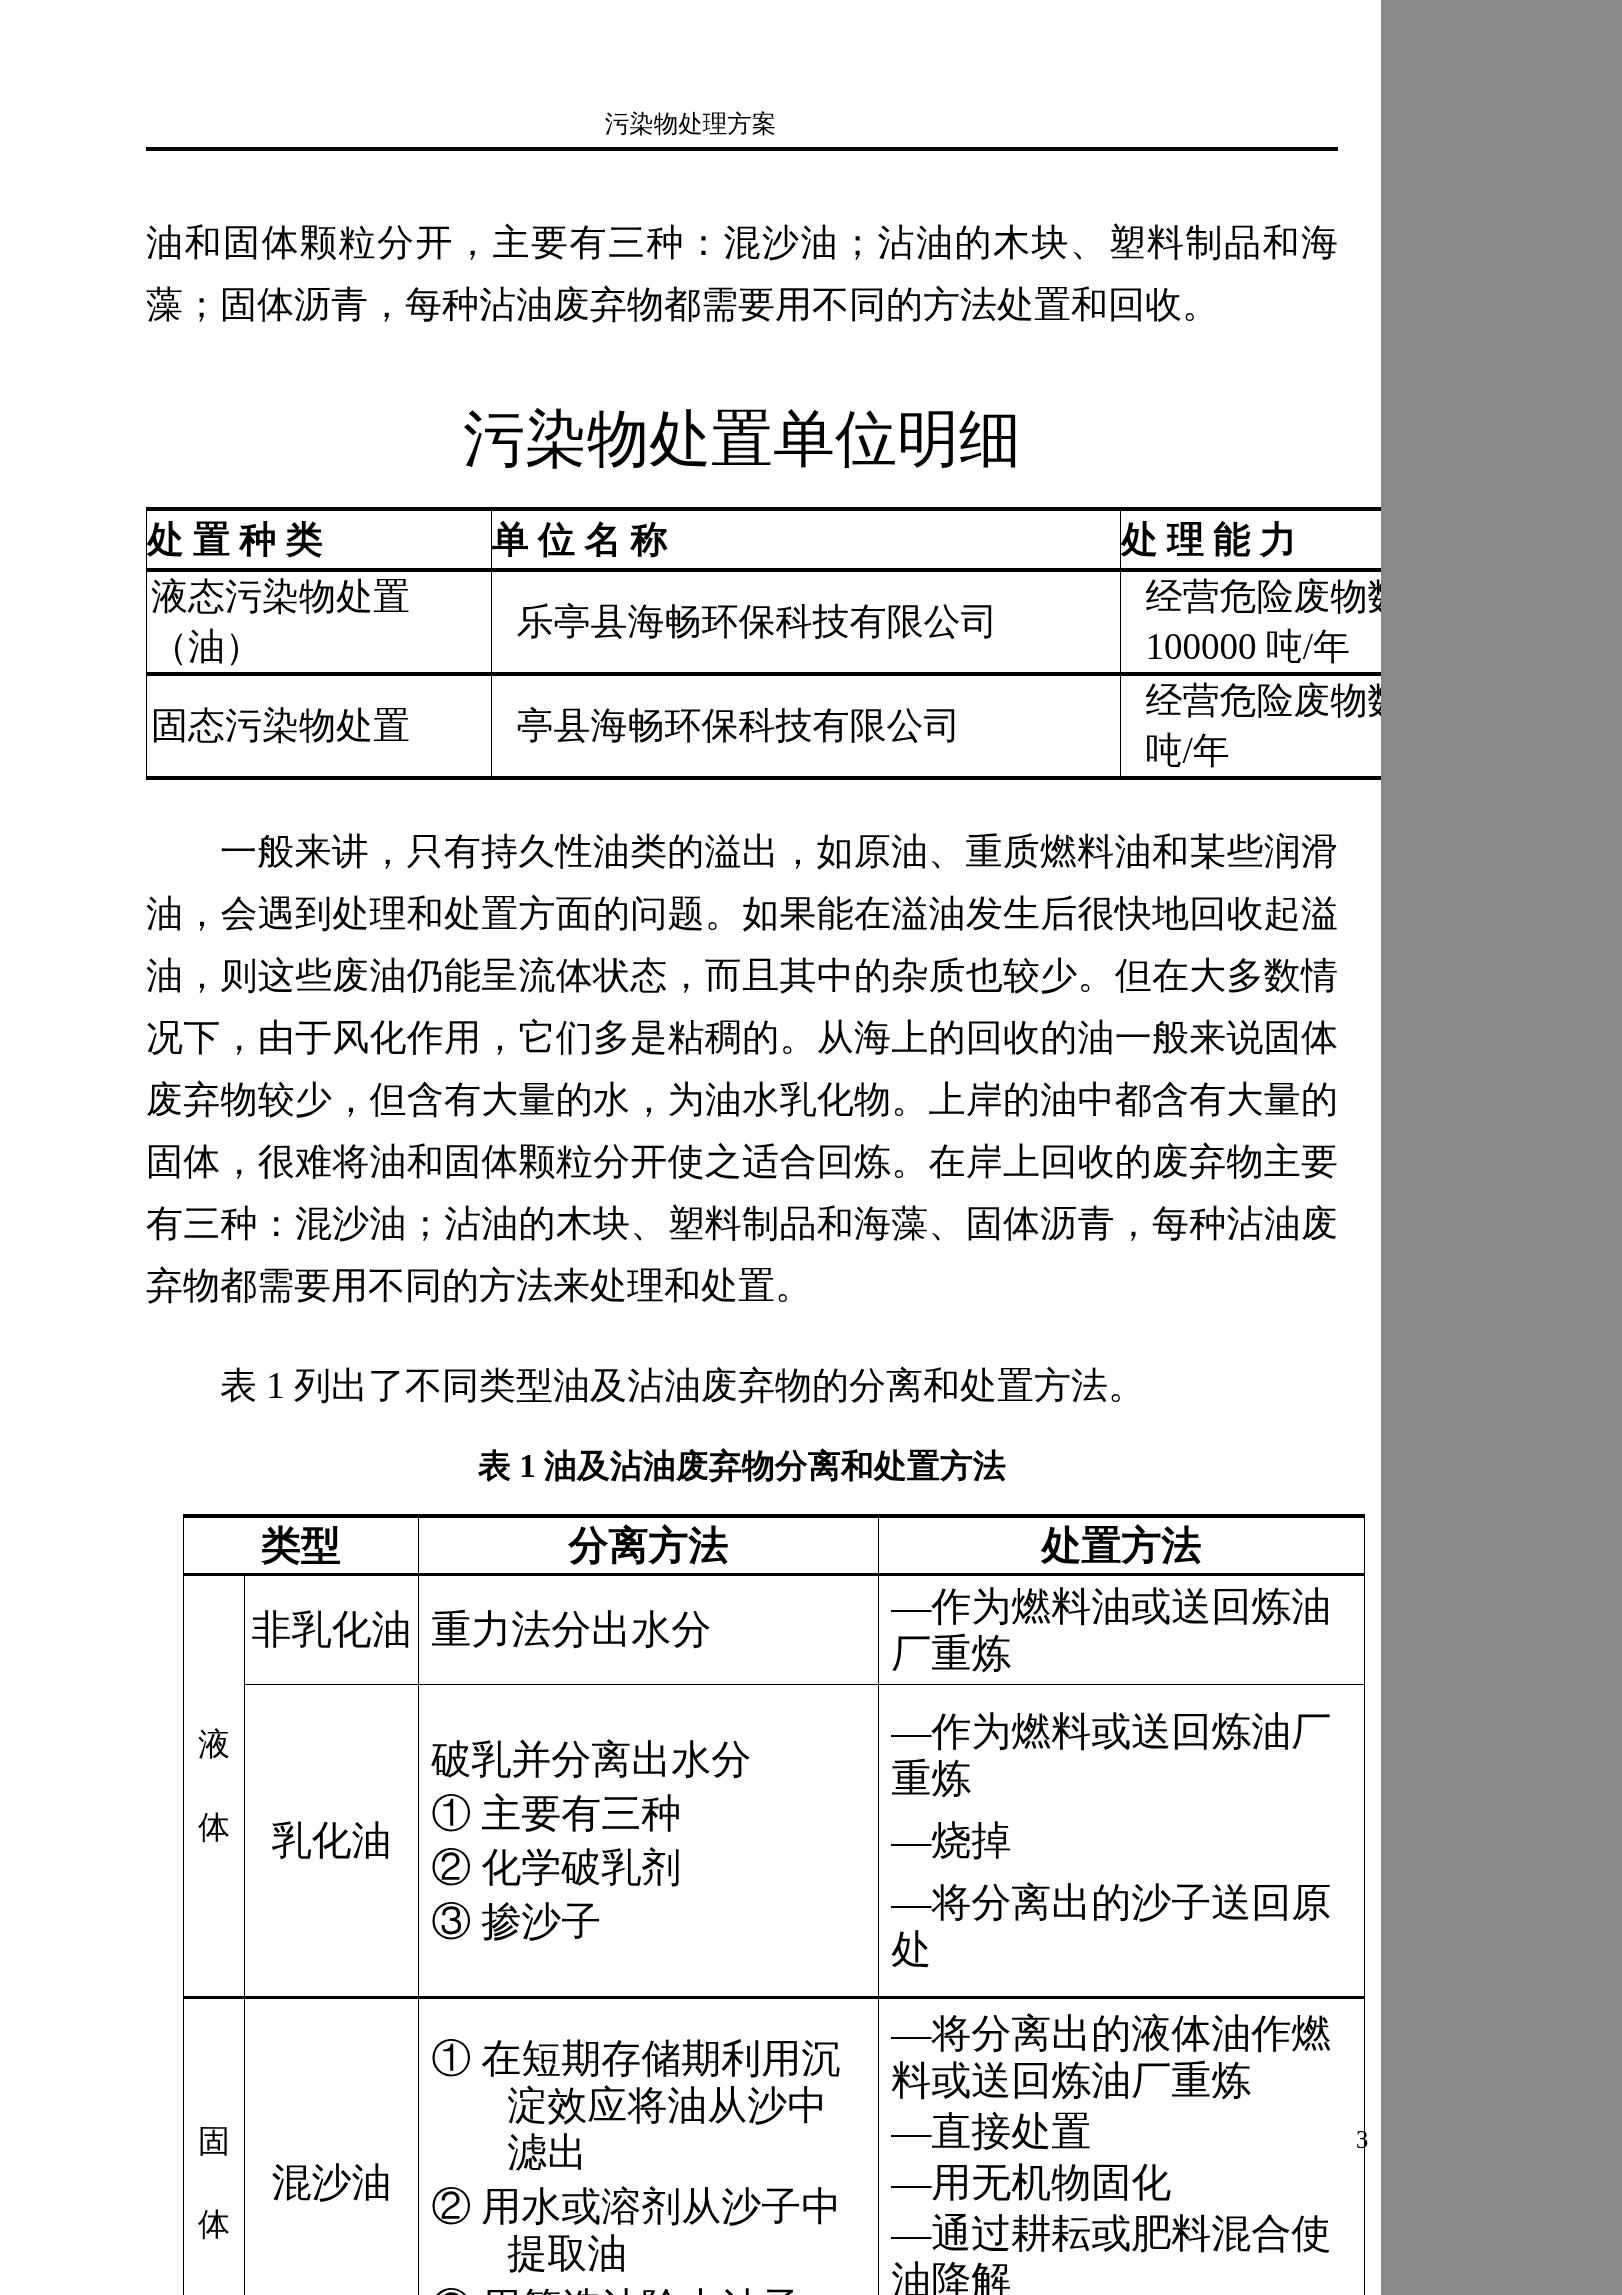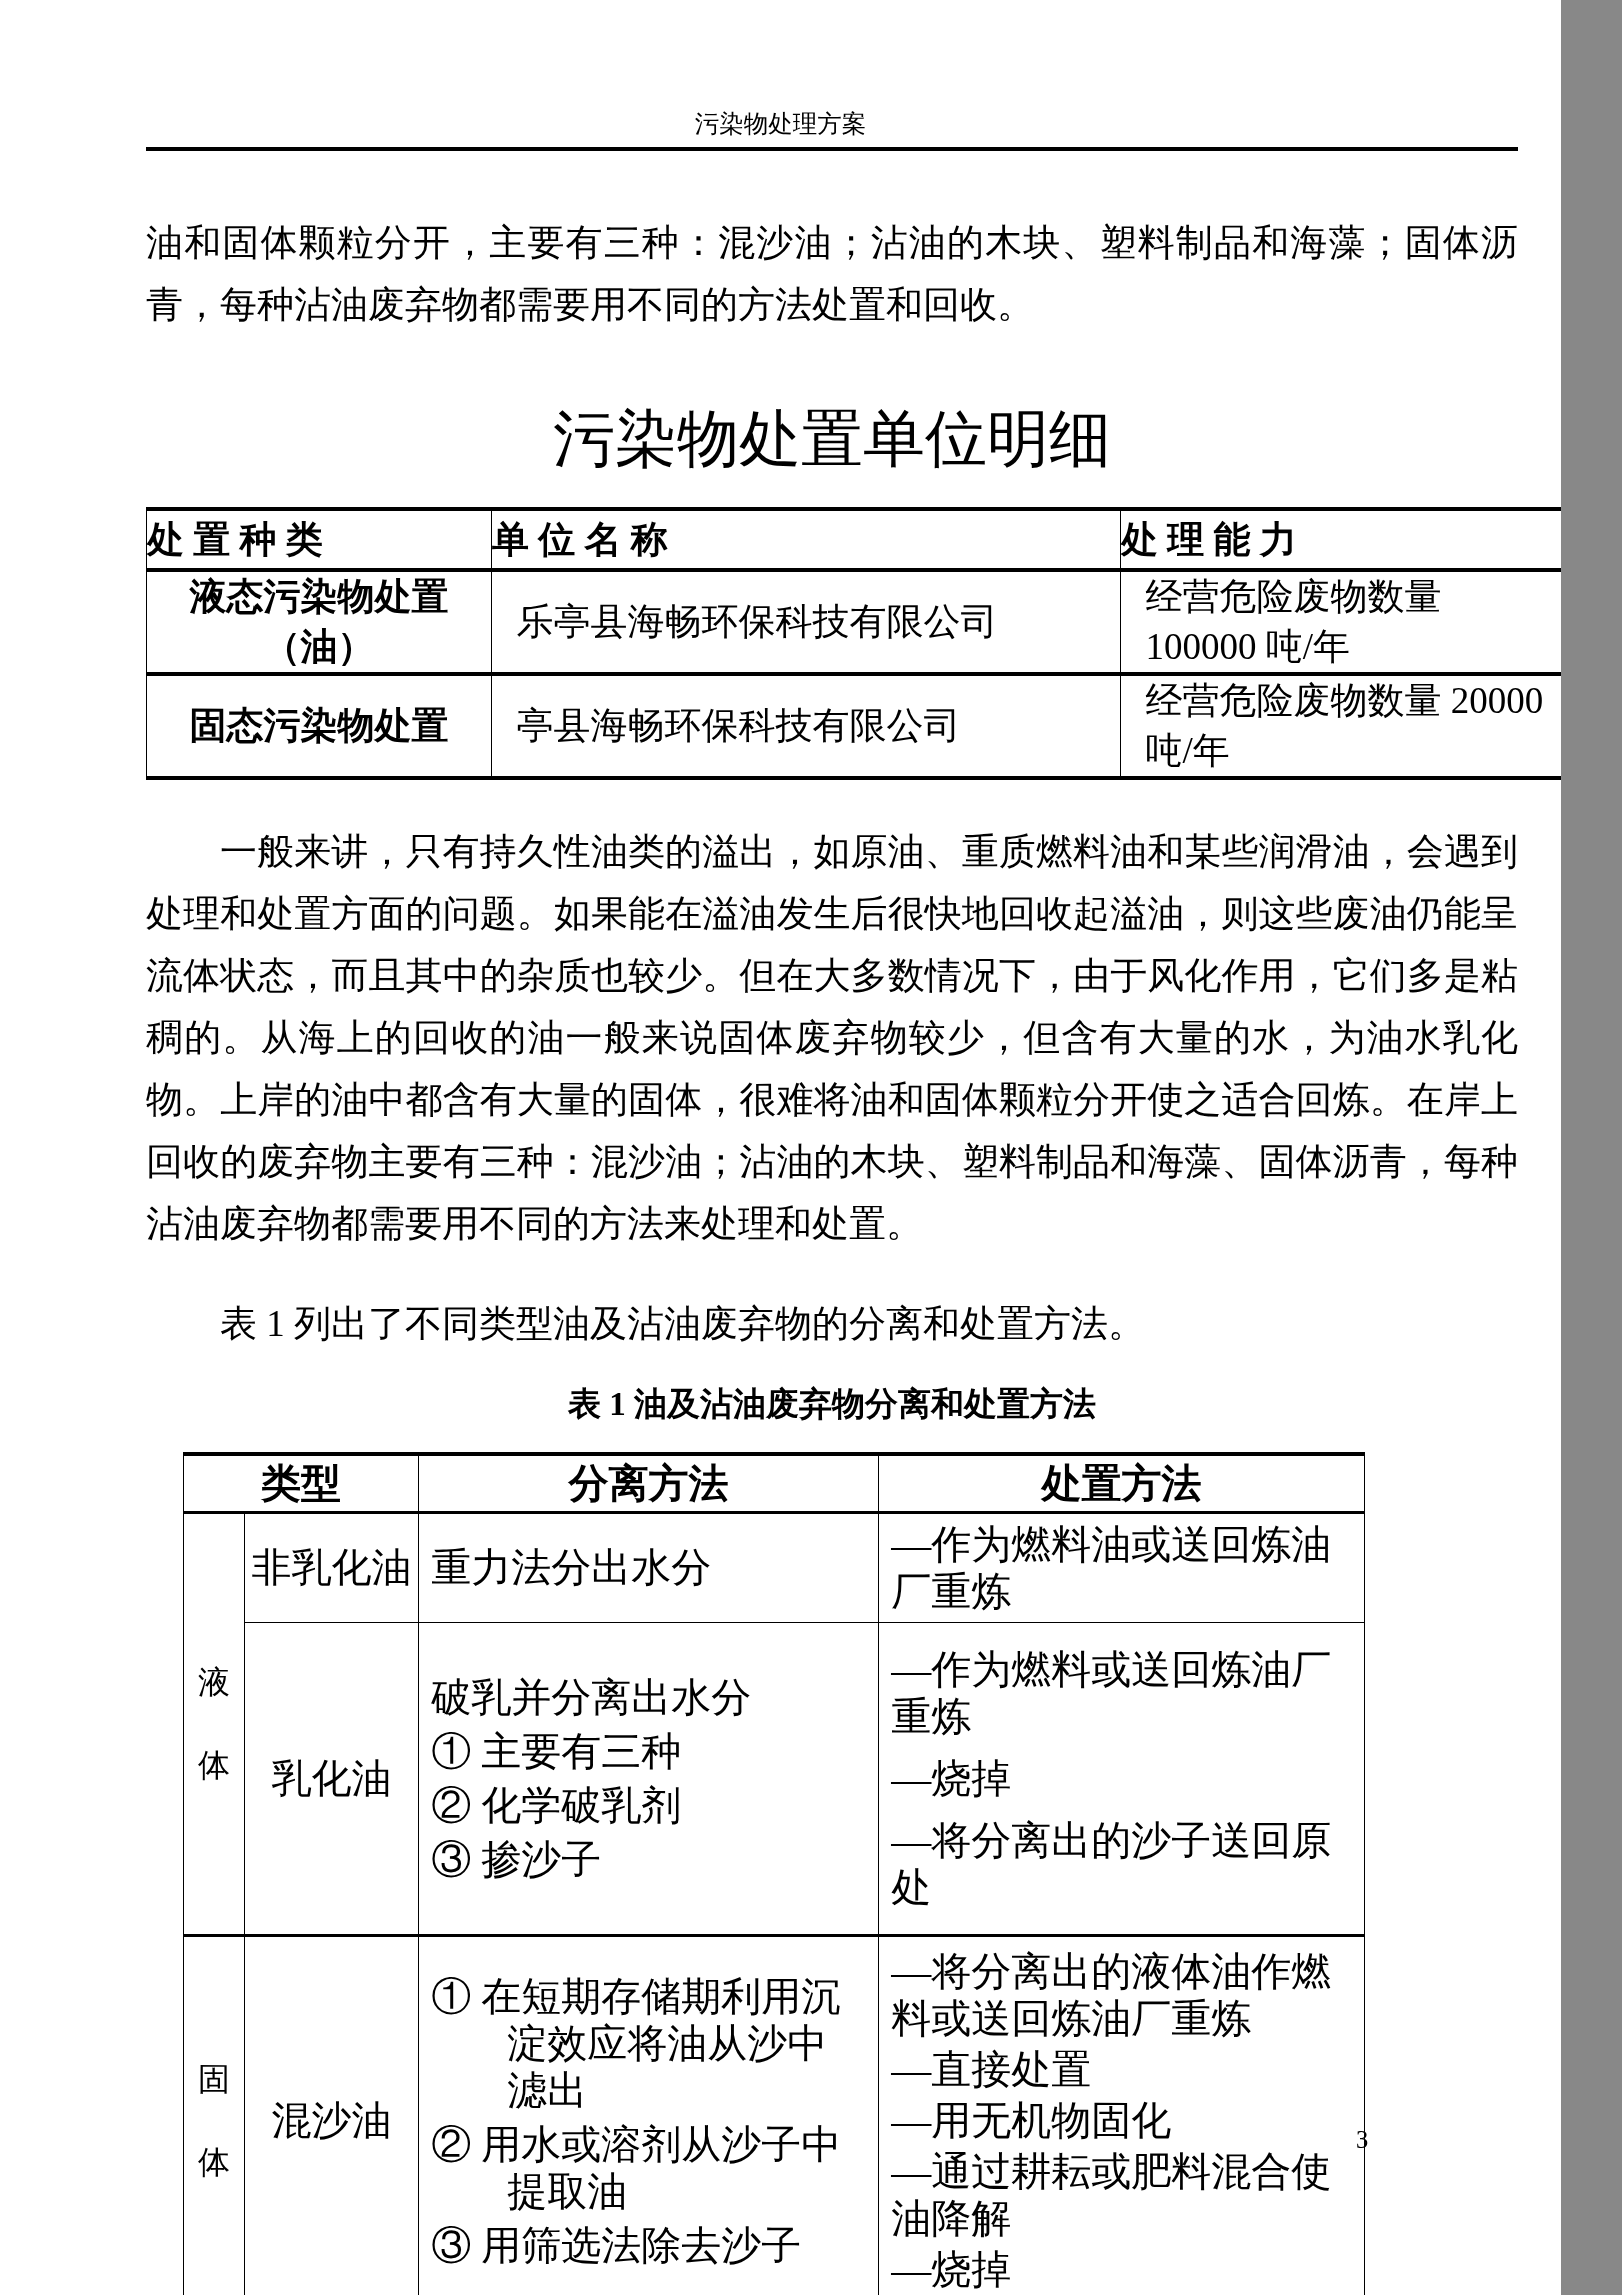--- a/index.html
+++ b/index.html
@@ -1,18 +1,18 @@
 <!DOCTYPE html>
 <html style="font-size:8.2px"><head>
 <meta charset="utf-8">
 <style>
   html,body { margin:0; padding:0; background:#888; }
   .page {
     position:relative;
-    width:1561px; height:2295px;
+    width:1381px; height:2295px;
     background:#ffffff;
     color:#000;
     font-family:"Liberation Serif","DejaVu Serif",serif;
     overflow:hidden;
   }
   .content { margin-left:146px; margin-right:43px; } 
 
   
   .doc-header { padding-top:108px; text-align:center; font-size:24.5px; line-height:31px; }
   .header-rule { margin:8.2px 43px 0 146px; border:0; border-top:4.1px solid #000; height:0; }
@@ -29,21 +29,21 @@
   
   .units-table { margin-top:40px; border-collapse:collapse; table-layout:fixed; width:1434px; }
   .units-table col.c1 { width:345px; } .units-table col.c2 { width:629px; } .units-table col.c3 { width:460px; }
   .units-table th, .units-table td {
     border-left:1.5px solid #000; border-right:1.5px solid #000;
     border-top:4.1px solid #000; border-bottom:4.1px solid #000;
     font-size:37px; font-weight:normal; padding:0 24.5px; vertical-align:middle;
   }
   .units-table th { font-weight:bold; text-align:left; height:57px; padding:0; }
   .units-table td { height:77px; text-align:left; }
-  .units-table td.center { text-align:center; padding:0 12px;font-weight:bold; }
+  .units-table td.center { padding:0 4px; }
 
   
   .methods-caption { margin-top:32px; text-align:center; font-size:33px; line-height:41px; font-weight:bold; }
 
   .methods-table { margin-top:26.6px; margin-left:37px; border-collapse:collapse; table-layout:fixed; width:1181px; }
   .methods-table col.m1 { width:61px; } .methods-table col.m2 { width:174px; }
   .methods-table col.m3 { width:460px; } .methods-table col.m4 { width:486px; }
   .methods-table th, .methods-table td {
     border:1.5px solid #000;
     font-size:40px; font-weight:normal; vertical-align:middle;

